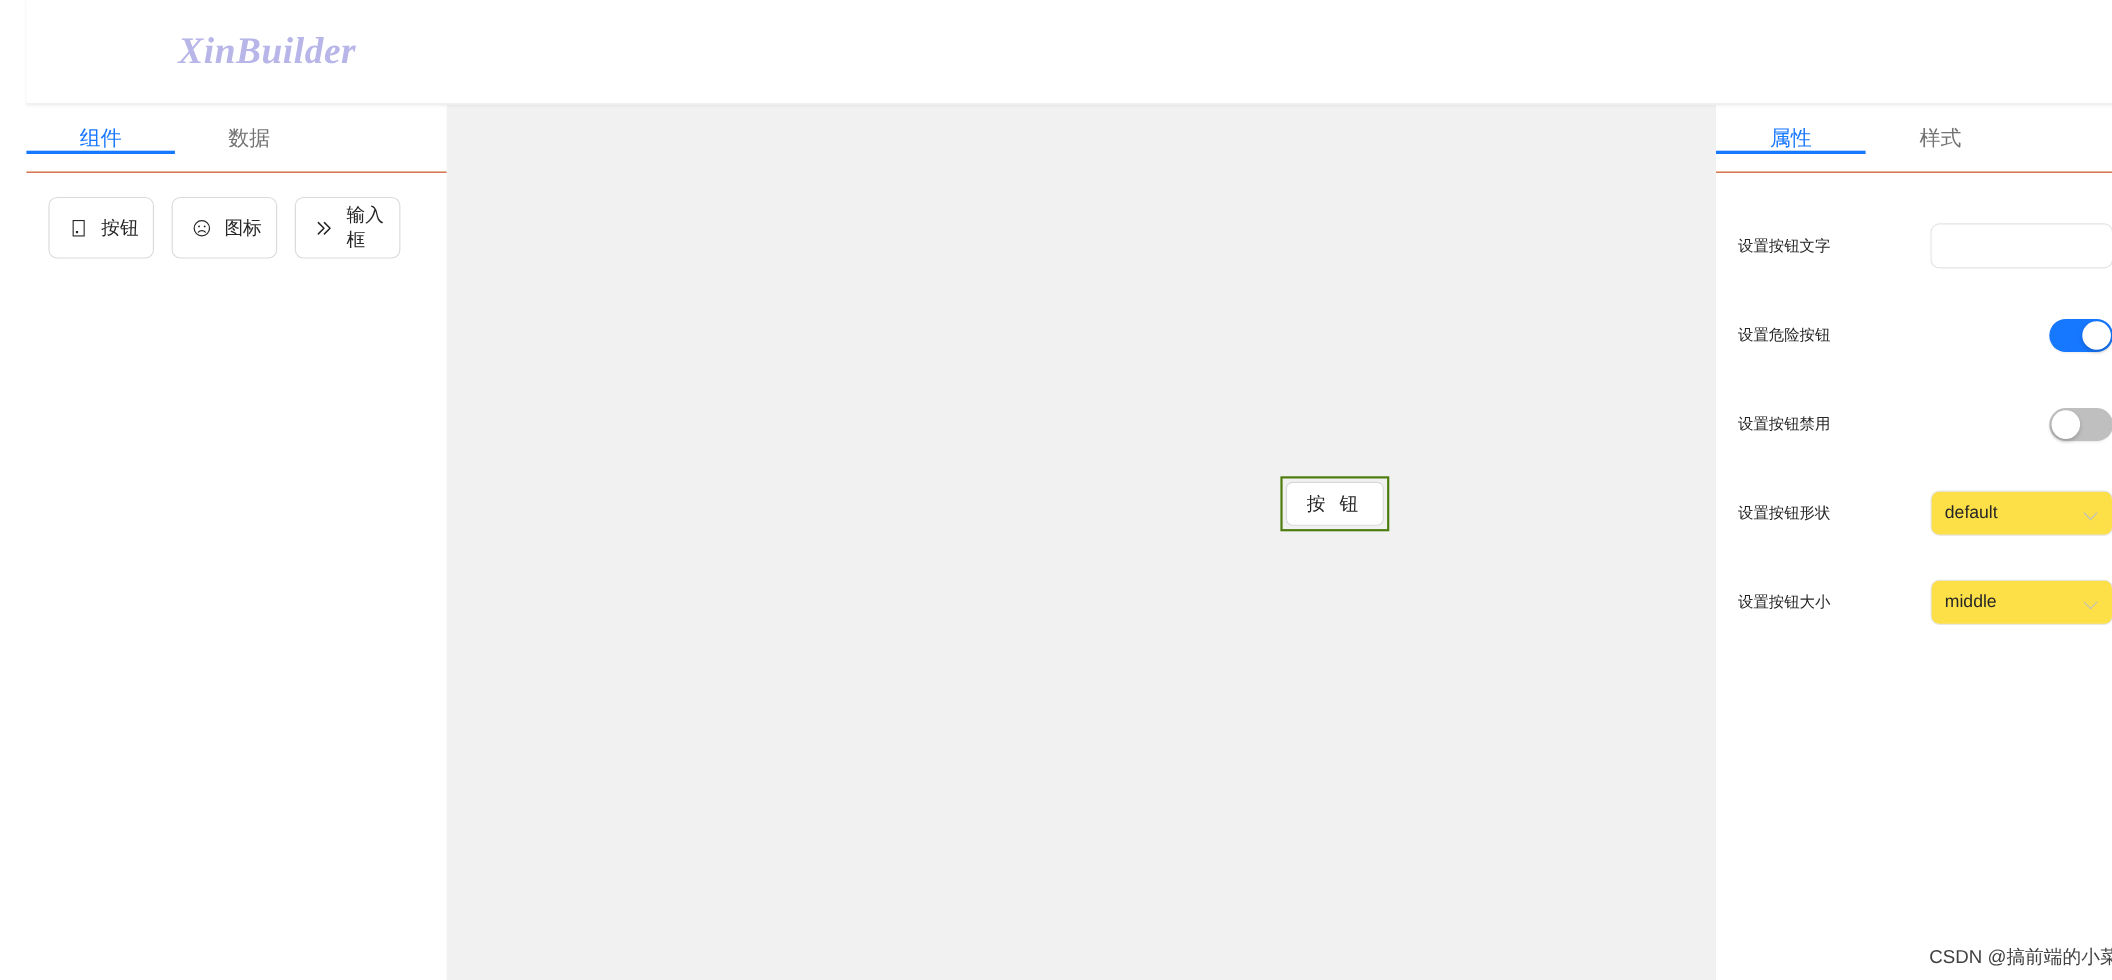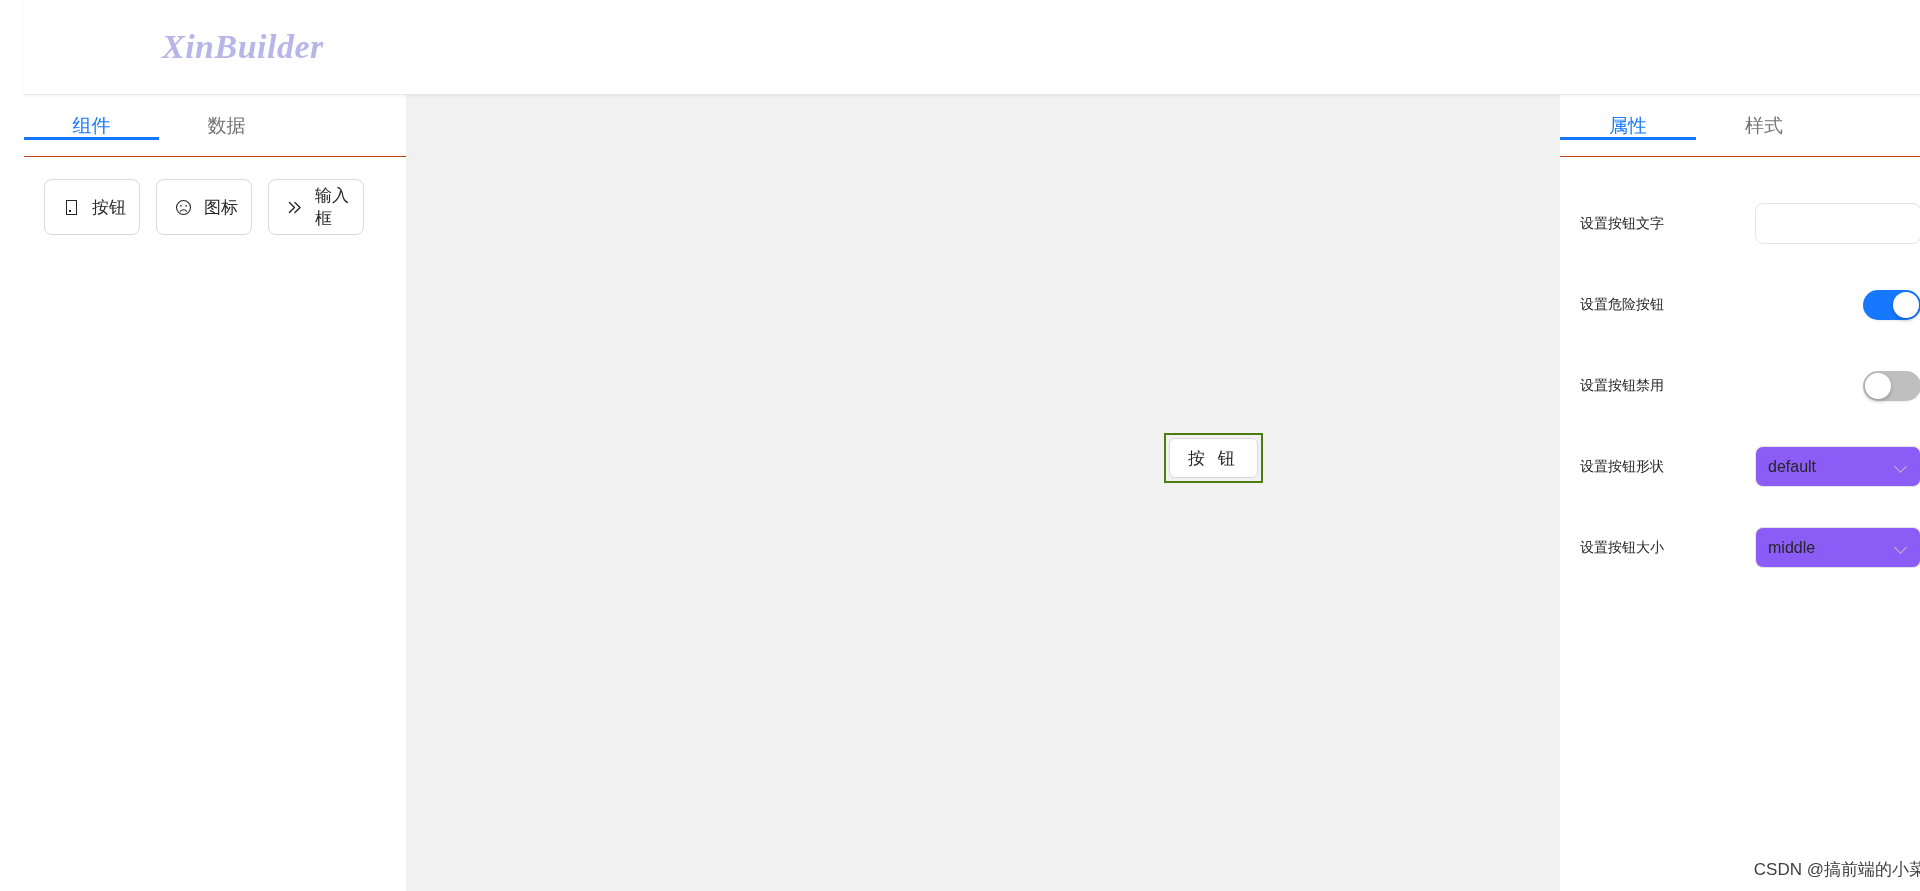--- a/index.html
+++ b/index.html
@@ -235,21 +235,21 @@
     box-shadow: 0 2px 4px rgba(0,0,0,0.2);
     transition: left .2s;
   }
   .switch.on .knob { left: 30px; }
 
   .select {
     width: 166px;
     height: 41px;
     border: 1px solid #e4e4e4;
     border-radius: 8px;
-    background: #8b5cf6;
+    background: #fde047;
     display: flex;
     align-items: center;
     padding: 0 12px;
     font-size: 16px;
     color: #262626;
     cursor: pointer;
     user-select: none;
     position: relative;
   }
   .select .sel-value { flex: 1 1 auto; }

